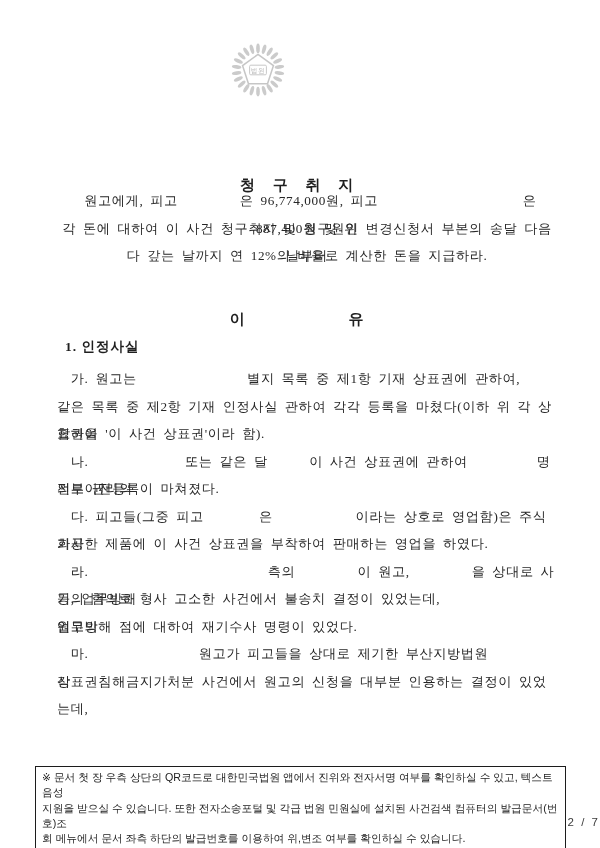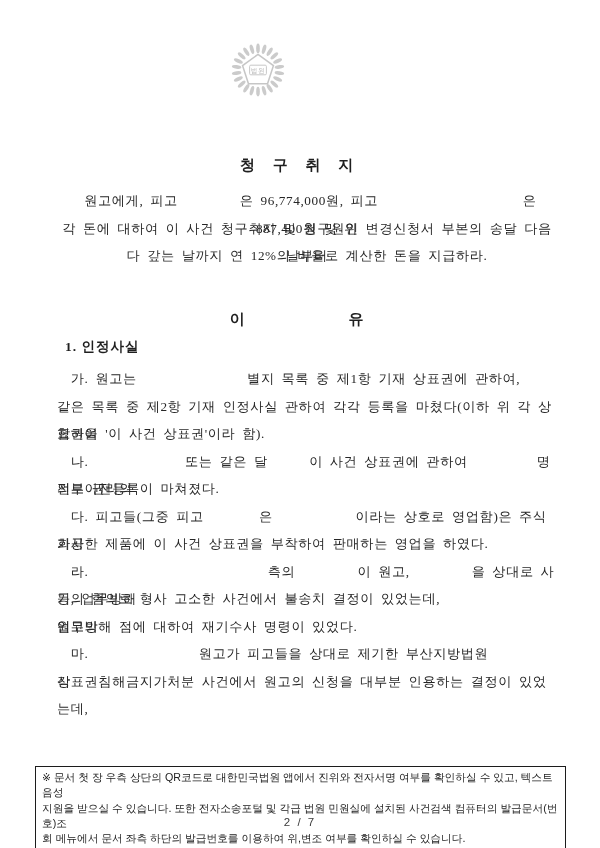--- a/index.html
+++ b/index.html
@@ -17,21 +17,21 @@
     opacity:0.85;
   }
   .doc-title {
     position:absolute; left:0; right:0; margin:0;
     text-align:center;
     font-size:15px; font-weight:bold;
     letter-spacing:7px;
     color:#1f1f1f;
     white-space:pre;
   }
-  .claim-title { top:156px; }
+  .claim-title { top:176px; }
   .reason-title { top:310px; }
   .body-block { position:absolute; left:57px; width:500px; }
   .claim-block { top:187px;text-align:center; }
   .facts-heading {
     position:absolute; left:57px; top:338px;
     font-size:13.5px; font-weight:bold; letter-spacing:1px;
     color:#1f1f1f;
     margin-left:8px;
   }
   .facts-block { top:365px; }
@@ -47,21 +47,21 @@
     position:absolute; left:35px; top:766px; width:518px;
     border:1.5px solid #1c1c1c;
     padding:3px 5px 4px 6px;
     font-family:"Liberation Sans","DejaVu Sans",sans-serif;
     font-size:10.7px; line-height:15.3px;
     color:#222222;
   }
   .footer-line { white-space:pre-wrap; }
   .page-number {
     position:absolute; left:0; right:0; top:816px;
-    text-align:center;
+    text-align:right;
     font-family:"Liberation Sans","DejaVu Sans",sans-serif;
     font-size:11.5px; letter-spacing:2px;
     color:#3a3a3a;
   }
 </style>
 </head>
 <body>
 
 <div class="page">
 

